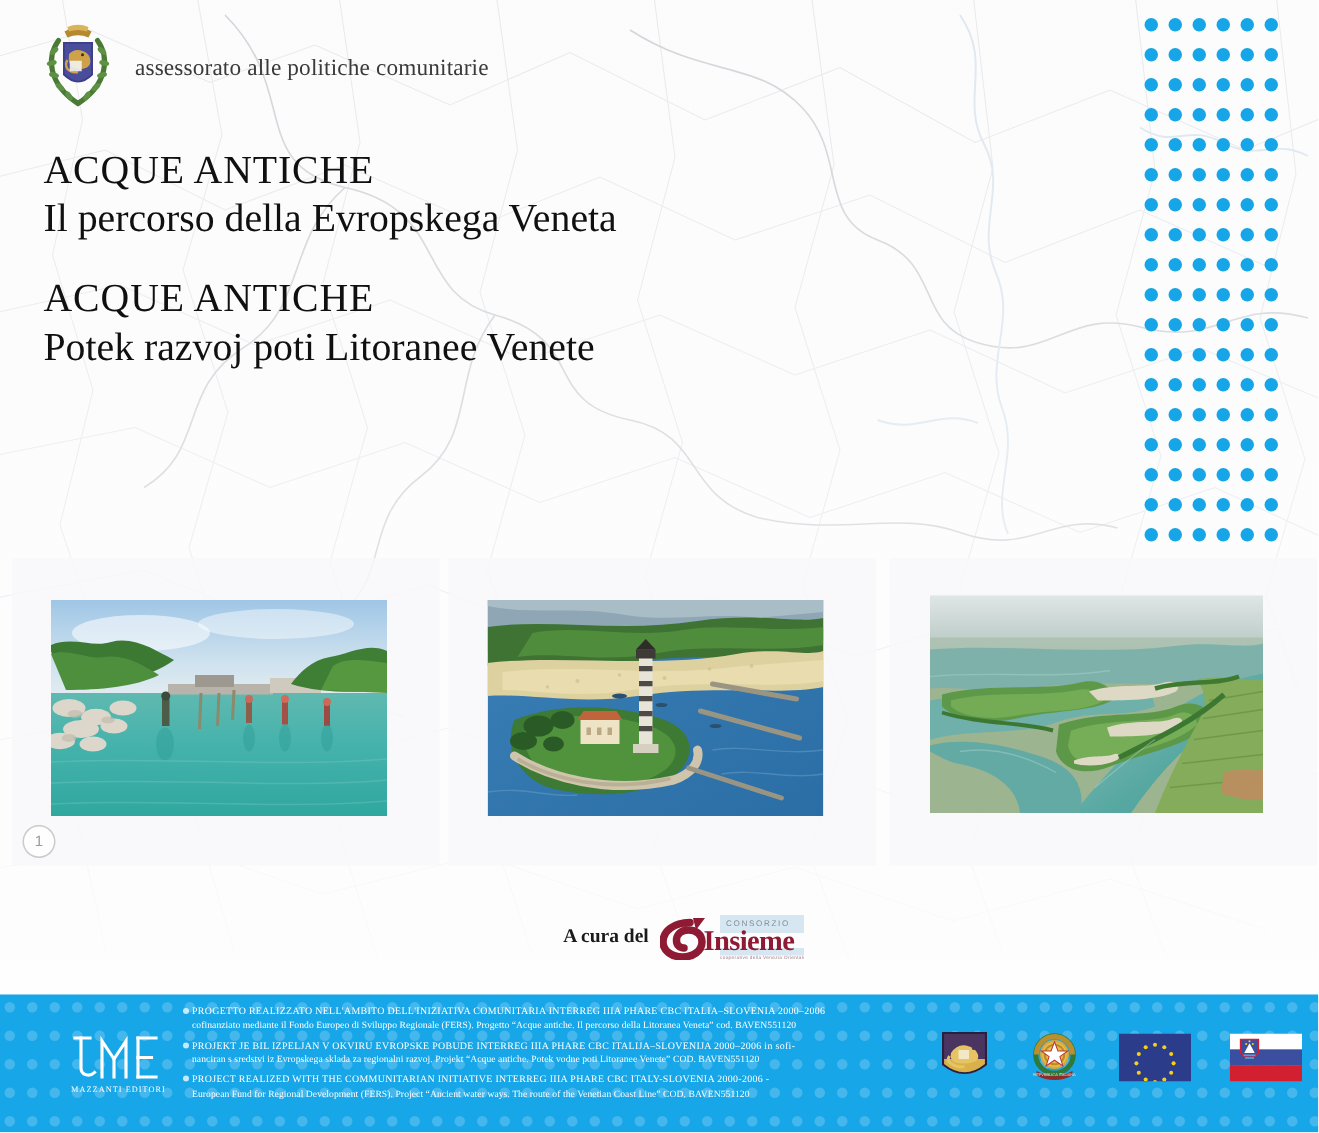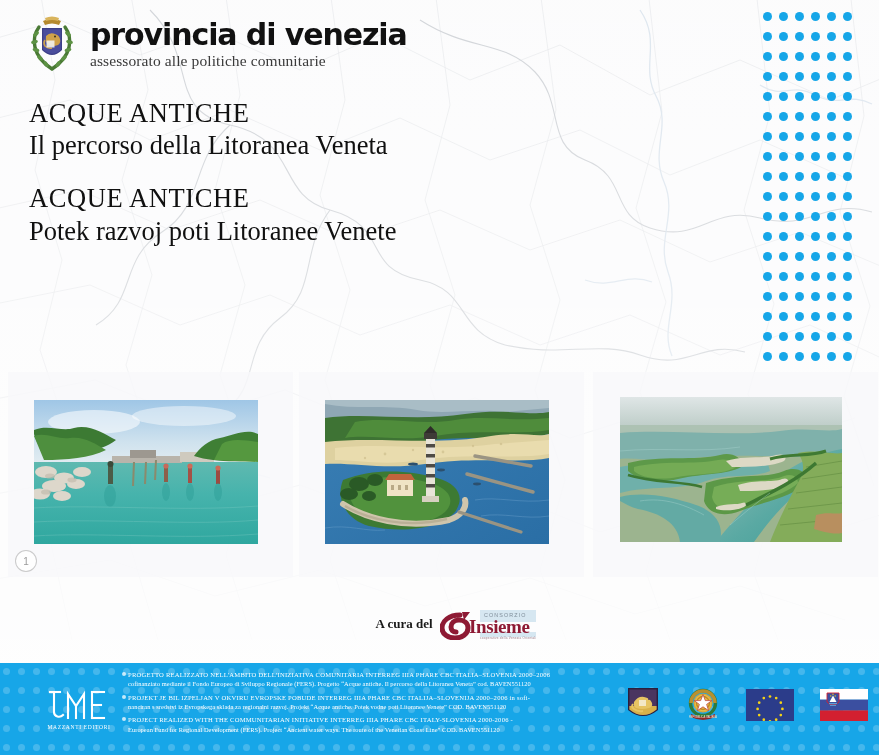--- a/index.html
+++ b/index.html
@@ -328,29 +328,28 @@
 
       <path d="M14 14 L34 14 L34 36 Q24 46 14 36 Z" fill="#3c3f87"></path>
       <path d="M15.2 15.2 L32.8 15.2 L32.8 35.4 Q24 44.2 15.2 35.4 Z" fill="#4a4d9c"></path>
 
       <path d="M18 22 q4 -4 9 -2 q4 1 5 5 q1 4 -2 6 q-5 2 -9 0 q-4 -2 -3 -9 z" fill="#cfa24a"></path>
       <path d="M17 26 q-2 3 0 6 q3 3 7 2" fill="none" stroke="#cfa24a" stroke-width="1.6"></path>
       <rect x="18.5" y="26.5" width="8" height="7" fill="#f2f1ea" opacity="0.92"></rect>
       <circle cx="27" cy="22.5" r="1" fill="#3b2f17"></circle>
     </svg>
     <div class="brand-wrap">
-      <div class="brand-title">provincia di venezia</div>
       <div class="brand-sub">assessorato alle politiche comunitarie</div>
     </div>
   </div>
 
   <div id="titles">
     <div class="title-block">
       <div class="t-upper">ACQUE ANTICHE</div>
-      <div class="t-lower">Il percorso della Litoranea Veneta</div>
+      <div class="t-lower">Il percorso della Evropskega Veneta</div>
     </div>
     <div class="title-block">
       <div class="t-upper">ACQUE ANTICHE</div>
       <div class="t-lower">Potek razvoj poti Litoranee Venete</div>
     </div>
   </div>
 
   <div id="dot-grid">
       <span class="dot" style="background: rgb(22, 166, 232);"></span>
       <span class="dot" style="background: rgb(22, 166, 232);"></span>

